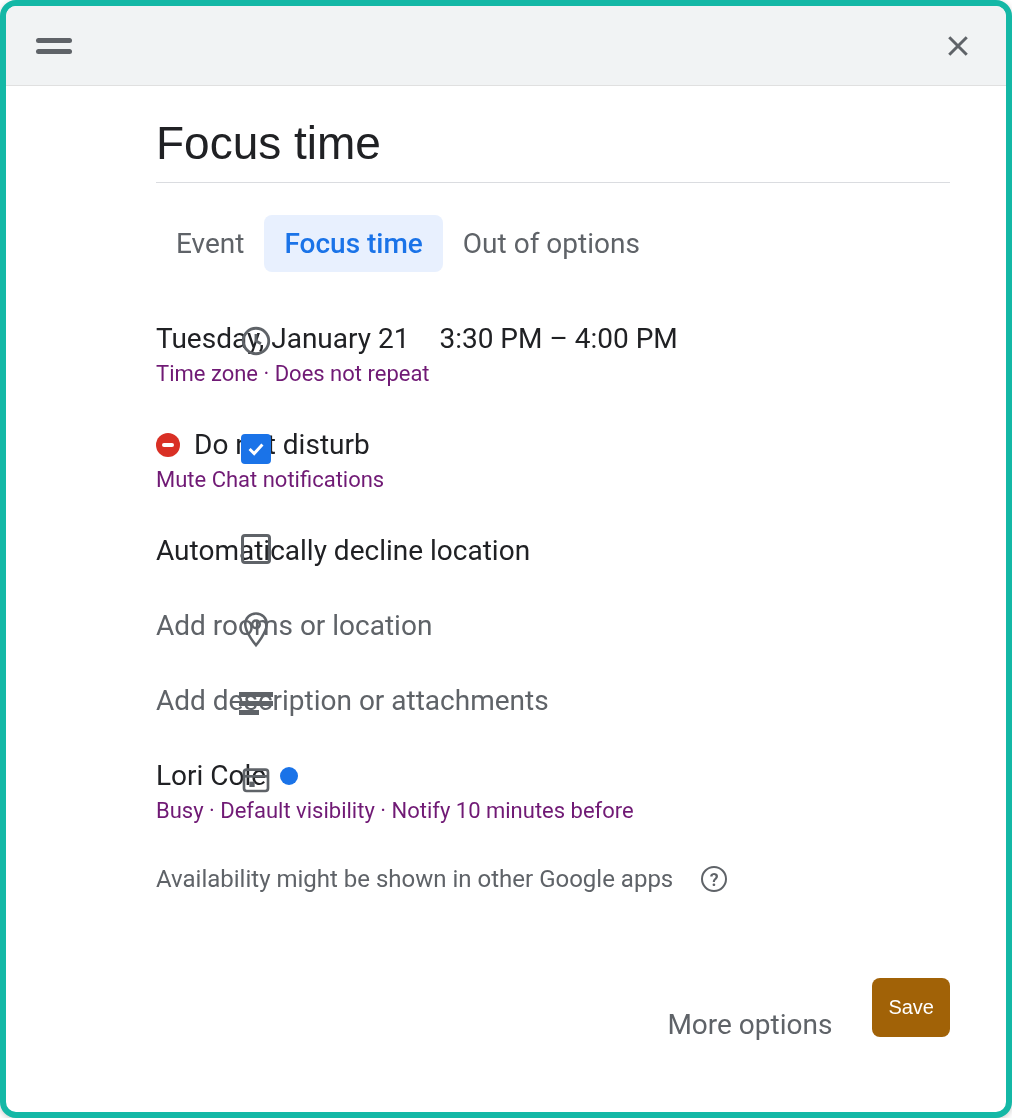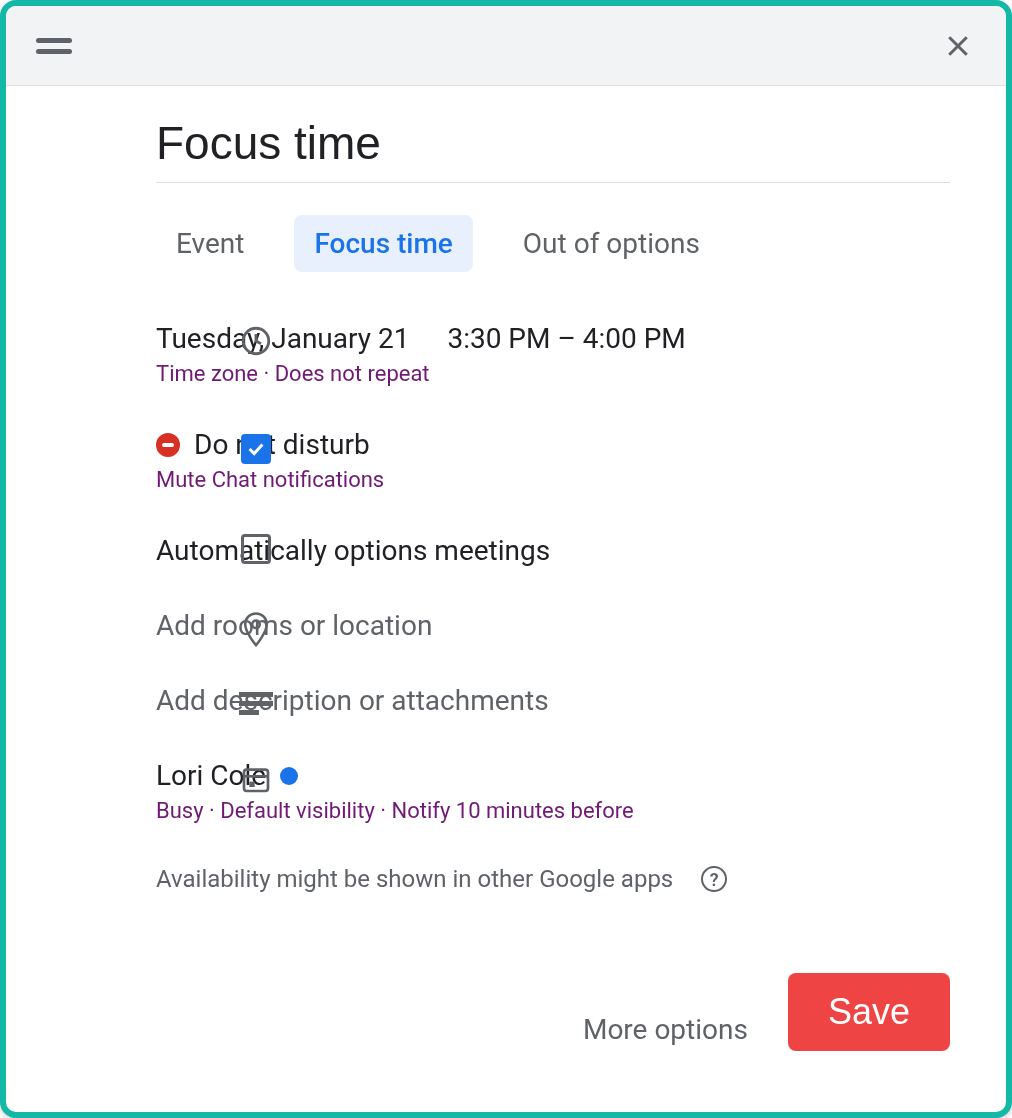--- a/index.html
+++ b/index.html
@@ -37,53 +37,53 @@
   
   .title-input {
     font-size:46px; font-weight:400; color:#202124;
     width:100%; border:none; outline:none;
     border-bottom:1px solid #dadce0;
     padding:0 0 12px 0; margin-bottom:32px;
     background:transparent;
   }
 
   
-  .tabs { display:flex; gap:30px; margin-bottom:50px; align-items:center; }
+  .tabs { display:flex; margin-bottom:50px; align-items:center; }
   .tab {
     font-size:28px; color:#5f6368; padding:12px 20px; border-radius:8px; cursor:pointer;
   }
   .tab.selected { color:#1a73e8; background:#e8f0fe; font-weight:500; }
 
   
   .row { position:relative; margin-bottom:42px; }
   .row .icon-col { top:2px; }
   .primary { font-size:28px; color:#202124; }
   .secondary { font-size:22px; color:#701a75; margin-top:6px; }
   .placeholder { font-size:28px; color:#5f6368; cursor:pointer; }
 
-  .date-line { display:flex; gap:38px; flex-wrap:wrap;align-items:center; }
+  .date-line { display:flex; gap:30px; flex-wrap:wrap;align-items:center; }
 
   .dnd-title { display:flex; align-items:center; gap:14px; }
   .dnd-badge { width:24px; height:24px; border-radius:50%; background:#d93025; display:flex; align-items:center; justify-content:center; }
   .dnd-badge span { display:block; width:12px; height:4px; background:#fff; border-radius:2px; }
 
   .checkbox { width:30px; height:30px; border:3px solid #5f6368; border-radius:4px; display:flex; align-items:center; justify-content:center; cursor:pointer; }
   .checkbox.checked { background:#1a73e8; border-color:#1a73e8; }
   .checkbox.checked svg { width:22px; height:22px; stroke:#fff; stroke-width:3.2; fill:none; }
 
   .organizer-name { display:flex; align-items:center; gap:14px; }
   .dot { width:18px; height:18px; border-radius:50%; background:#1a73e8; }
 
   .availability-row { display:flex; align-items:center; gap:28px; color:#5f6368; font-size:24px; margin-top:10px; margin-bottom:80px;}
   .help-circle { width:26px; height:26px; border:2.5px solid #5f6368; border-radius:50%; display:flex; align-items:center; justify-content:center; font-size:18px; font-weight:600; cursor:pointer; }
 
   
   .footer { display:flex; justify-content:flex-end; align-items:center; gap:40px; padding-right:0; }
   .more-options { font-size:28px; color:#5f6368; cursor:pointer;margin-top:35px; }
-  .save-btn { background:#ef4444; color:#fff; font-size:36px; font-weight:500; padding:18px 40px; border:none; border-radius:8px; cursor:pointer; }
+  .save-btn { background:#a16207; color:#fff; font-size:20px; font-weight:500; padding:18px 16px; border:none; border-radius:8px; cursor:pointer; }
 
   
   .mono-icon { stroke:#5f6368; fill:none; stroke-width:2; }
 </style>
 </head>
 <body>
 
 <div class="card">
 
   <div class="topbar">
@@ -139,21 +139,21 @@
         <span class="primary">Do not disturb</span>
       </div>
       <div class="secondary">Mute Chat notifications</div>
     </div>
 
     
     <div class="row">
       <div class="icon-col" style="top:0;">
         <div class="checkbox"></div>
       </div>
-      <span class="primary">Automatically options meetings</span>
+      <span class="primary">Automatically decline location</span>
     </div>
 
     
     <div class="row">
       <div class="icon-col">
         <svg width="32" height="38" viewBox="0 0 24 30" class="mono-icon">
           <path d="M12 2 C7 2 3.5 5.8 3.5 10.5 C3.5 17 12 27 12 27 C12 27 20.5 17 20.5 10.5 C20.5 5.8 17 2 12 2 Z"></path>
           <circle cx="12" cy="10.5" r="3"></circle>
         </svg>
       </div>

